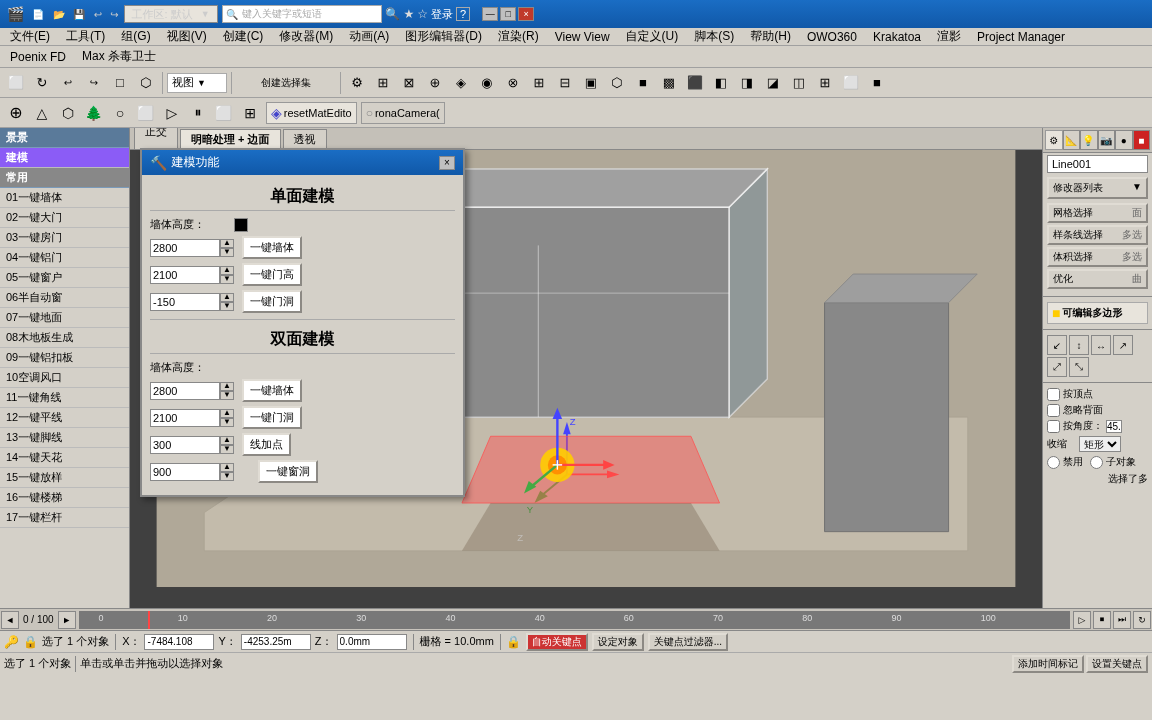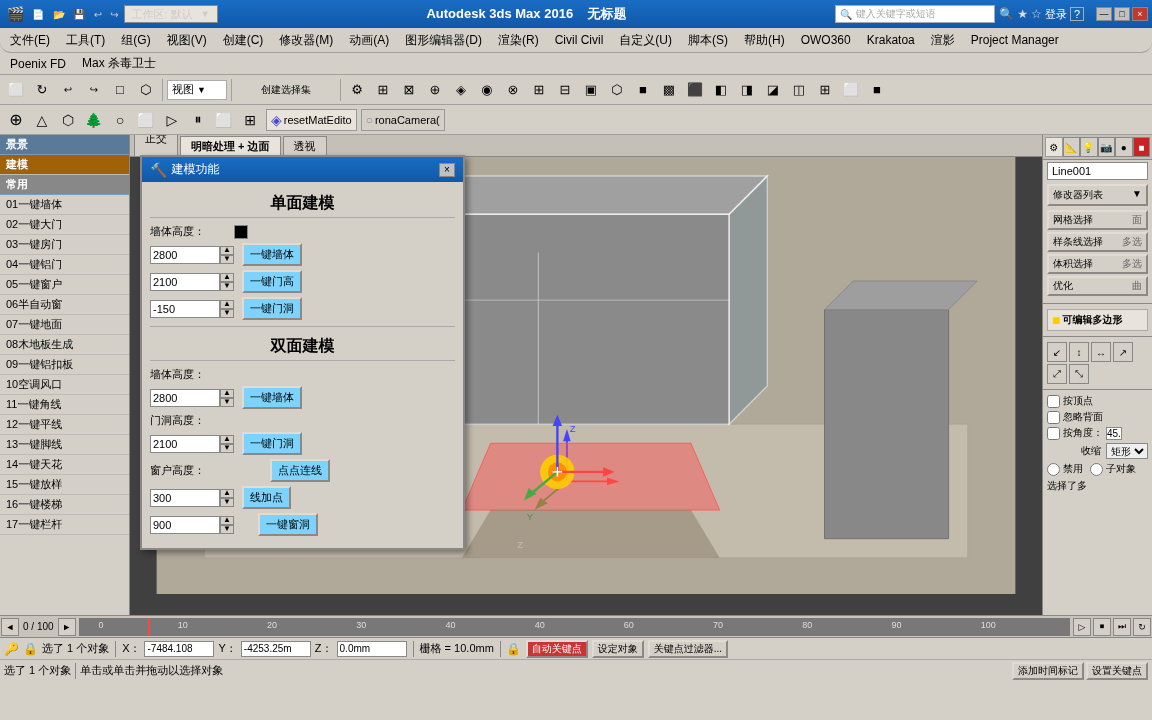--- a/index.html
+++ b/index.html
@@ -11,21 +11,21 @@
     #titlebar .title-icons span { color: #ccc; font-size: 11px; cursor: pointer; padding: 1px 3px; }
     #titlebar .app-title { flex: 1; text-align: center; color: #fff; font-size: 13px; font-weight: bold; }
     #titlebar .win-btns { display: flex; gap: 2px; }
     #titlebar .win-btn { width: 16px; height: 14px; border: 1px solid #888; background: #c0c0c0; font-size: 9px; display: flex; align-items: center; justify-content: center; cursor: pointer; color: #000; }
     #titlebar .search-box { background: #fff; border: 1px solid #aaa; height: 18px; width: 160px; display: flex; align-items: center; padding: 0 4px; font-size: 11px; color: #aaa; }
     #titlebar .toolbar-icons { display: flex; gap: 3px; align-items: center; }
     #titlebar .toolbar-icons span { color: #ddd; font-size: 12px; cursor: pointer; }
     .workarea-dropdown { background: #e8e4dc; border: 1px solid #888; height: 18px; display: flex; align-items: center; padding: 0 4px; font-size: 11px; gap: 2px; cursor: pointer; }
 
     
-    #menubar { height: 25px; background: #d4d0c8; display: flex; align-items: center; padding: 0 2px; border-bottom: 1px solid #a0a0a0; border-radius: 11px; }
+    #menubar { height: 18px; background: #d4d0c8; display: flex; align-items: center; padding: 0 2px; border-bottom: 1px solid #a0a0a0; }
     #menubar .menu-item { padding: 2px 8px; font-size: 12px; cursor: pointer; color: #000; white-space: nowrap; }
 
     
     #menubar2 { height: 22px; background: #d4d0c8; display: flex; align-items: center; padding: 0 2px; border-bottom: 1px solid #a0a0a0; }
     #menubar2 .menu-item { padding: 2px 8px; font-size: 12px; cursor: pointer; color: #000; white-space: nowrap; }
 
     
     .toolbar { height: 30px; background: #d4d0c8; display: flex; align-items: center; padding: 2px 4px; gap: 2px; border-bottom: 1px solid #a0a0a0; }
     .toolbar .sep { width: 1px; height: 22px; background: #a0a0a0; margin: 0 2px; }
     .tb-btn { width: 24px; height: 24px; background: #d4d0c8; border: 1px solid transparent; display: flex; align-items: center; justify-content: center; cursor: pointer; font-size: 13px; }
@@ -54,21 +54,21 @@
     #dialog-title { background: linear-gradient(to bottom, #1a6dc4, #1058a8); color: #fff; padding: 4px 8px; font-size: 12px; display: flex; align-items: center; justify-content: space-between; cursor: move; }
     #dialog-title .close-btn { width: 16px; height: 14px; background: #c0c0c0; border: 1px solid #888; display: flex; align-items: center; justify-content: center; font-size: 10px; cursor: pointer; color: #000; }
     #dialog-body { padding: 8px; }
     .dialog-section-title { text-align: center; font-size: 16px; padding: 3px 0; font-weight: bold; border-bottom: 1px solid #aaa; margin-bottom: 6px; }
     .form-row { display: flex; align-items: center; margin-bottom: 4px; }
     .form-label { font-size: 11px; min-width: 80px; }
     .form-input { display: flex; align-items: center; }
     .num-input { width: 70px; height: 18px; background: #fff; border: 1px solid #888; font-size: 11px; padding: 0 2px; }
     .spin-btns { display: flex; flex-direction: column; }
     .spin-btn { width: 14px; height: 9px; background: #d4d0c8; border: 1px solid #888; display: flex; align-items: center; justify-content: center; font-size: 8px; cursor: pointer; line-height: 1; }
-    .action-btn { background: #7dd3fc; border: 2px outset #e0dcd4; padding: 2px 6px; font-size: 11px; cursor: pointer; white-space: nowrap; }
+    .action-btn { background: #ffffff; border: 2px outset #e0dcd4; padding: 2px 6px; font-size: 11px; cursor: pointer; white-space: nowrap; }
     .color-swatch { width: 14px; height: 14px; background: #000; border: 1px solid #888; margin-left: 4px; }
     .sep-line { border: none; border-top: 1px solid #aaa; margin: 6px 0; }
 
     
     #right-panel { width: 110px; background: #d4d0c8; border-left: 1px solid #888; display: flex; flex-direction: column; }
     .object-name { background: #fff; border: 1px solid #888; padding: 2px 4px; font-size: 11px; margin: 2px 4px; }
     .right-btn { background: #d4d0c8; border: 2px outset #e0dcd4; padding: 1px 4px; font-size: 10px; cursor: pointer; display: flex; align-items: center; justify-content: space-between; width: 100%; margin-bottom: 2px; }
     .right-separator { border: none; border-top: 1px solid #888; margin: 3px 0; }
     .rt-btn { width: 20px; height: 20px; background: #d4d0c8; border: 1px solid #888; display: flex; align-items: center; justify-content: center; font-size: 10px; cursor: pointer; }
     .checkbox-row { display: flex; align-items: center; gap: 3px; padding: 1px 4px; font-size: 10px; }
@@ -100,25 +100,20 @@
     <span style="font-size:10px; color:#ccc;">📄</span>
     <span style="font-size:10px; color:#ccc;">📂</span>
     <span style="font-size:10px; color:#ccc;">💾</span>
     <span style="font-size:10px; color:#ccc;">↩</span>
     <span style="font-size:10px; color:#ccc;">↪</span>
     <div class="workarea-dropdown">
       <span>工作区: 默认</span>
       <span style="font-size:9px;">▼</span>
     </div>
   </div>
-  <div class="app-title">
-    <span>Autodesk 3ds Max 2016</span>
-    &nbsp;&nbsp;
-    <span>无标题</span>
-  </div>
   <div class="search-box">
     <span style="font-size:10px; color:#aaa; margin-right:3px;">🔍</span>
     <span style="color:#aaa; font-size:10px;">键入关键字或短语</span>
   </div>
   <div class="toolbar-icons">
     <span style="font-size:12px;">🔍</span>
     <span style="font-size:12px;">★</span>
     <span style="font-size:12px;">☆</span>
     <span style="font-size:11px; color:#fff;">登录</span>
     <span style="font-size:11px; color:#fff; border:1px solid #aaa; padding:0 3px;">?</span>
@@ -133,21 +128,21 @@
 <div id="menubar">
   <div class="menu-item">文件(E)</div>
   <div class="menu-item">工具(T)</div>
   <div class="menu-item">组(G)</div>
   <div class="menu-item">视图(V)</div>
   <div class="menu-item">创建(C)</div>
   <div class="menu-item">修改器(M)</div>
   <div class="menu-item">动画(A)</div>
   <div class="menu-item">图形编辑器(D)</div>
   <div class="menu-item">渲染(R)</div>
-  <div class="menu-item">Civil Civil</div>
+  <div class="menu-item">View View</div>
   <div class="menu-item">自定义(U)</div>
   <div class="menu-item">脚本(S)</div>
   <div class="menu-item">帮助(H)</div>
   <div class="menu-item">OWO360</div>
   <div class="menu-item">Krakatoa</div>
   <div class="menu-item">渲影</div>
   <div class="menu-item">Project Manager</div>
 </div>
 
 <div id="menubar2">
@@ -212,21 +207,21 @@
   <div style="display:flex; align-items:center; background:#d4d0c8; border:1px solid #999; height:22px; padding:0 4px; font-size:11px; margin-left:2px;">
     <span style="font-size:12px; margin-right:2px; color:#888;">○</span>
     <span>ronaCamera(</span>
   </div>
 </div>
 
 <div id="main" style="height: 480px;">
 
   <div id="left-sidebar">
     <div class="sidebar-group">景景</div>
-    <div class="sidebar-item active" style="background:#a16207; color:#fff; font-weight:bold;">建模</div>
+    <div class="sidebar-item active" style="background:#8b5cf6; color:#fff; font-weight:bold;">建模</div>
     <div class="sidebar-group" style="background:#888;">常用</div>
     <div class="sidebar-item">01一键墙体</div>
     <div class="sidebar-item">02一键大门</div>
     <div class="sidebar-item">03一键房门</div>
     <div class="sidebar-item">04一键铝门</div>
     <div class="sidebar-item">05一键窗户</div>
     <div class="sidebar-item">06半自动窗</div>
     <div class="sidebar-item">07一键地面</div>
     <div class="sidebar-item">08木地板生成</div>
     <div class="sidebar-item">09一键铝扣板</div>
@@ -370,37 +365,30 @@
             <input class="num-input" type="text" value="2800" style="">
             <div class="spin-btns">
               <div class="spin-btn">▲</div>
               <div class="spin-btn">▼</div>
             </div>
           </div>
           <div class="action-btn" style="margin-left:8px;">一键墙体</div>
         </div>
 
         <div class="form-row">
-          <span class="form-label">门洞高度：</span>
-        </div>
-        <div class="form-row">
           <div class="form-input">
             <input class="num-input" type="text" value="2100" style="">
             <div class="spin-btns">
               <div class="spin-btn">▲</div>
               <div class="spin-btn">▼</div>
             </div>
           </div>
           <div class="action-btn" style="margin-left:8px;">一键门洞</div>
         </div>
 
-        <div class="form-row">
-          <span class="form-label">窗户高度：</span>
-          <div class="action-btn" style="margin-left:40px;">点点连线</div>
-        </div>
         <div class="form-row">
           <div class="form-input">
             <input class="num-input" type="text" value="300" style="">
             <div class="spin-btns">
               <div class="spin-btn">▲</div>
               <div class="spin-btn">▼</div>
             </div>
           </div>
           <div class="action-btn" style="margin-left:8px;">线加点</div>
         </div>
@@ -483,35 +471,35 @@
     <div class="checkbox-row">
       <input type="checkbox" style="">
       <span>忽略背面</span>
     </div>
     <div class="checkbox-row">
       <input type="checkbox" style="">
       <span>按角度：</span>
       <input type="text" value="45.0" style="width: 16px; font-size: 10px; border: 1px solid rgb(136, 136, 136);">
     </div>
 
-    <div style="display:flex; align-items:center; gap:5px; padding:2px 4px; font-size:10px;justify-content:flex-end;">
+    <div style="display:flex; align-items:center; gap:12px; padding:2px 4px; font-size:10px;">
       <span>收缩</span>
       <select style="font-size:10px; border:1px solid #888; height:16px;">
         <option>矩形</option>
       </select>
     </div>
 
     <div class="radio-row">
       <input type="radio" name="mode" style="">
       <span>禁用</span>
       <input type="radio" name="mode" style="margin-left: 4px;">
       <span>子对象</span>
     </div>
 
-    <div style="padding:2px 4px; font-size:10px; cursor:pointer;">选择了多</div>
+    <div style="padding:2px 4px; font-size:10px; cursor:pointer;text-align:right;">选择了多</div>
   </div>
 </div>
 
 <div id="timeline" style="height:22px;">
   <div class="tl-btn">◄</div>
   <div style="font-size:10px; padding:0 3px; white-space:nowrap;">0 / 100</div>
   <div class="tl-btn">►</div>
   <div class="timeline-inner">
     <div class="timeline-marker"></div>
     <div class="t-num" style="left:2%;">0</div>

